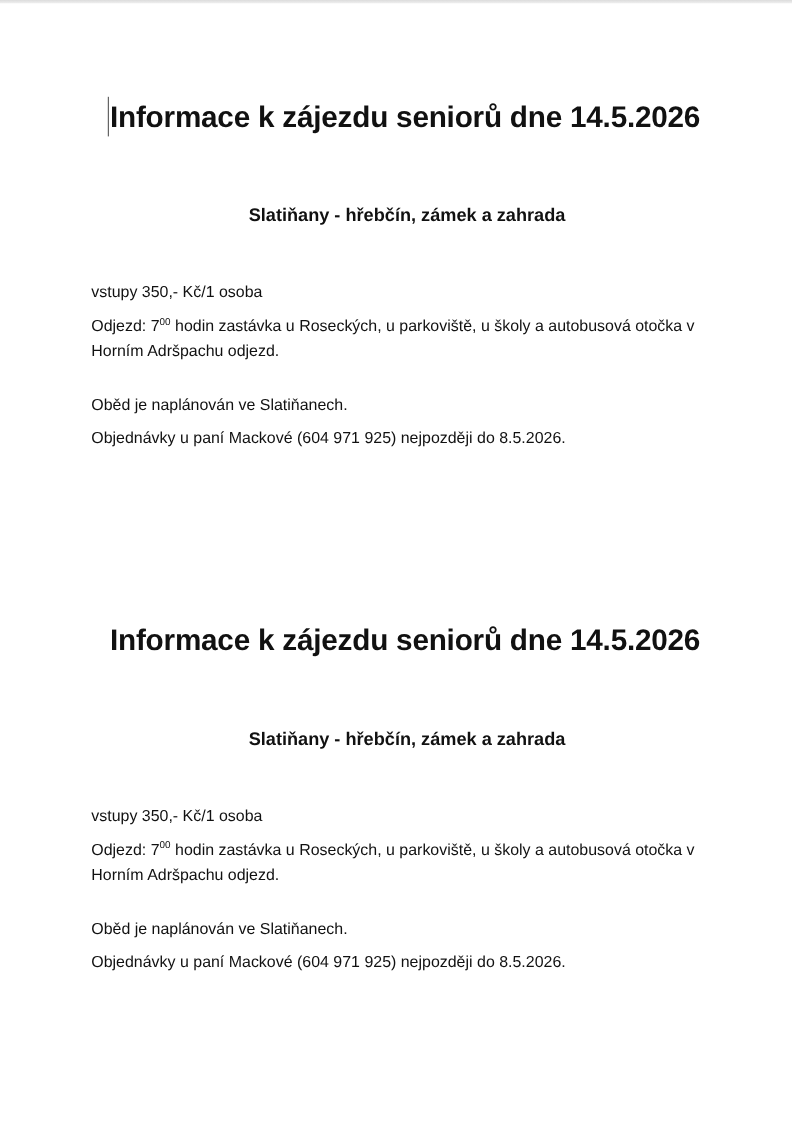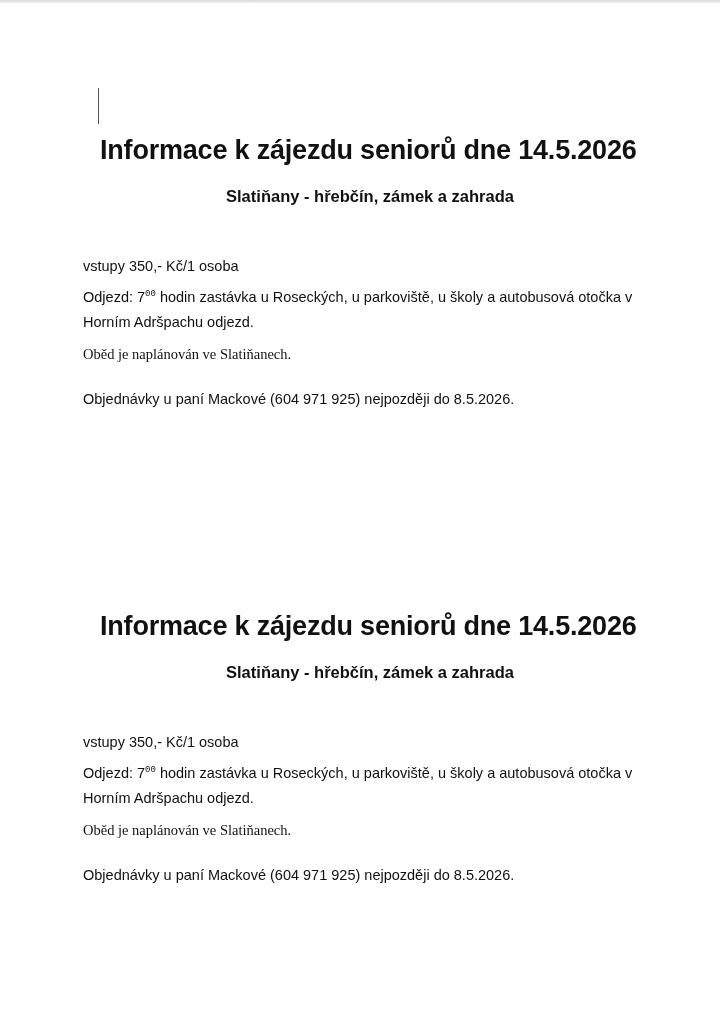--- a/index.html
+++ b/index.html
@@ -32,21 +32,20 @@
     .title {
       position: absolute;
       left: 100px;
       top: 86px;
       width: 540px;
       font-size: 27px;
       font-weight: bold;
       letter-spacing: -0.2px;
       line-height: 40px;
       white-space: nowrap;
-      margin-top: 44px;
     }
     .cursor {
       position: absolute;
       left: 98px;
       top: 88px;
       width: 1px;
       height: 36px;
       background: #555;
     }
     .subtitle {
@@ -61,28 +60,27 @@
     }
     .para {
       position: absolute;
       left: 83px;
       width: 560px;
       font-size: 14.5px;
       line-height: 22px;
     }
     .p-price { top: 255px; }
     .p-dep   { top: 286px; }
-    .p-lunch { top: 343px; font-family: Liberation Serif, serif; }
+    .p-lunch { top: 358px; }
     .p-order { top: 388px; }
     sup {
       font-size: 9px;
       vertical-align: 0;
       position: relative;
       top: -6px;
-      font-family: Liberation Mono, monospace;
     }
   </style>
 </head>
 <body>
 
 <div class="top-edge"></div>
 
 <div class="block b1">
   <div class="cursor"></div>
   <div class="title">Informace k zájezdu seniorů dne 14.5.2026</div>

